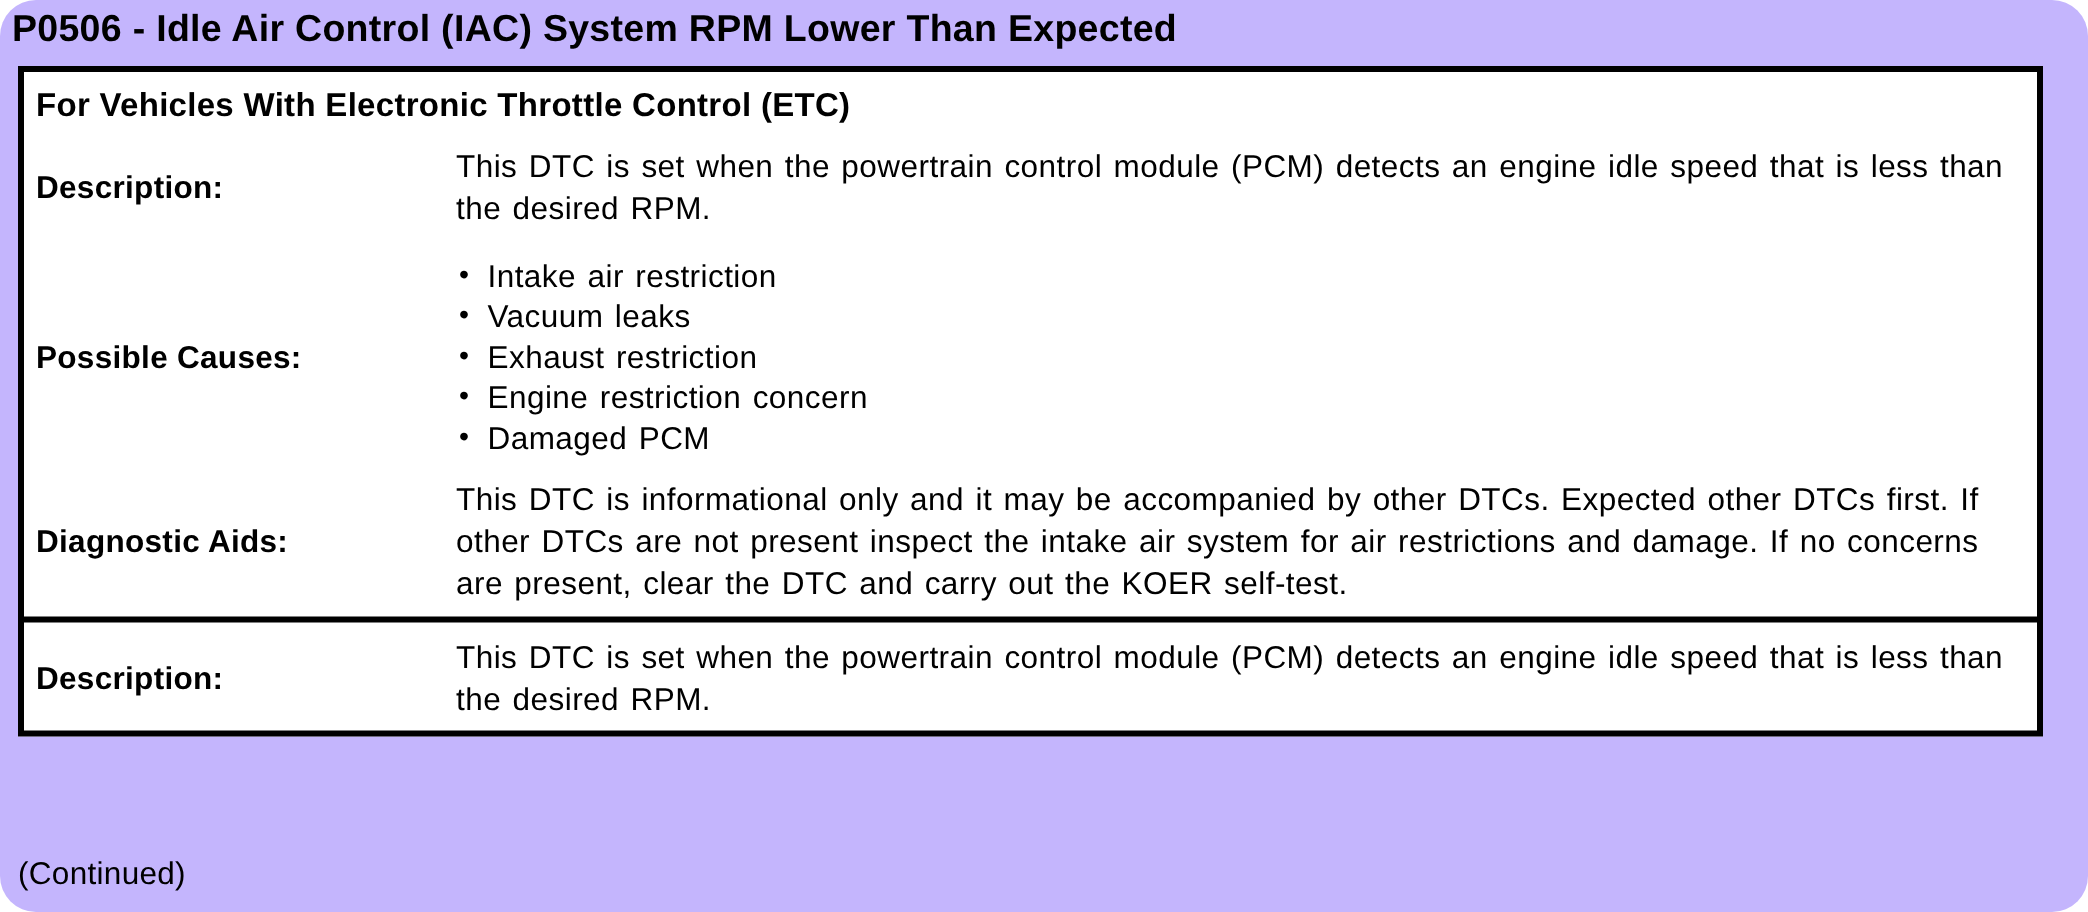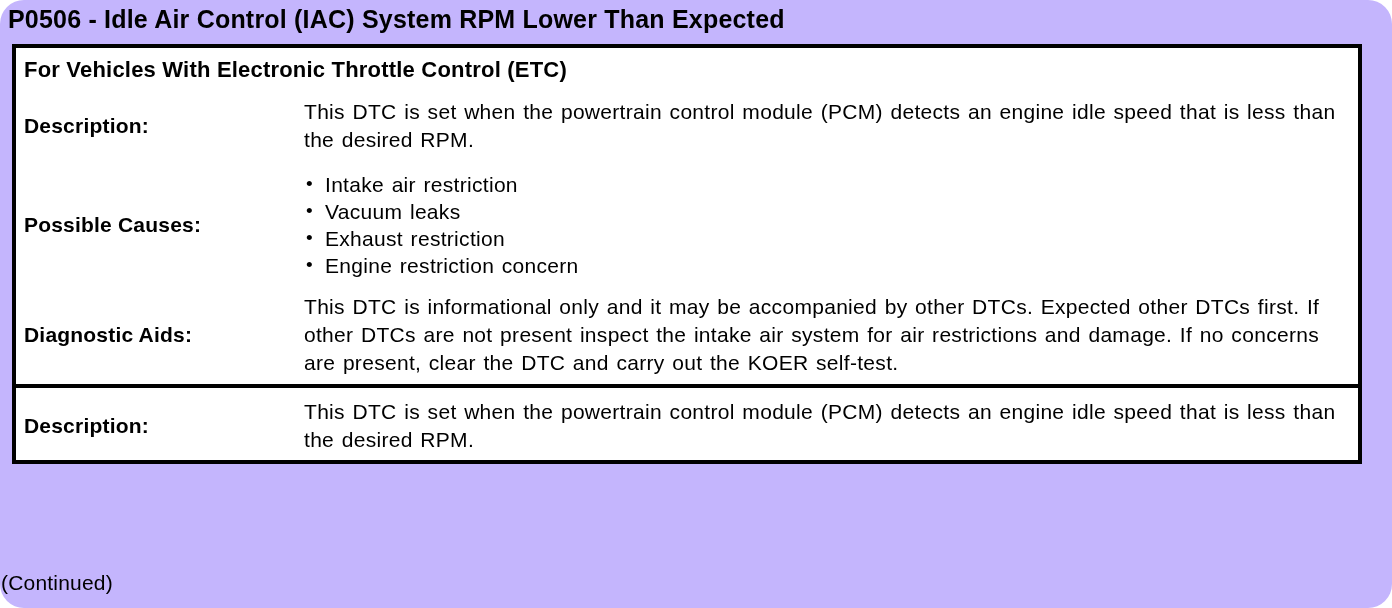--- a/index.html
+++ b/index.html
@@ -88,21 +88,21 @@
     font-size: 19px;
   }
   .section-divider {
     height: 0;
     border-top: 4px solid #000000;
     margin-top: 7px;
     margin-left: -8px;
   }
   .continued-note {
     position: absolute;
-    left: 1px;
+    left: 12px;
     top: 570px;
     font-size: 21px;
     line-height: 26px;
     letter-spacing: 0.2px;
   }
 </style>
 </head>
 <body>
 
 <div class="page">
@@ -119,20 +119,21 @@
     </div>
 
     <div class="row r-causes">
       <div class="row-label">Possible Causes:</div>
       <div class="row-content">
         <ul class="cause-list">
           <li>Intake air restriction</li>
           <li>Vacuum leaks</li>
           <li>Exhaust restriction</li>
           <li>Engine restriction concern</li>
+          <li>Damaged PCM</li>
         </ul>
       </div>
     </div>
 
     <div class="row r-aids">
       <div class="row-label">Diagnostic Aids:</div>
       <div class="row-content">This DTC is informational only and it may be accompanied by other DTCs. Expected other DTCs first. If other DTCs are not present inspect the intake air system for air restrictions and damage. If no concerns are present, clear the DTC and carry out the KOER self-test.</div>
     </div>
 
     <div class="section-divider"></div>

